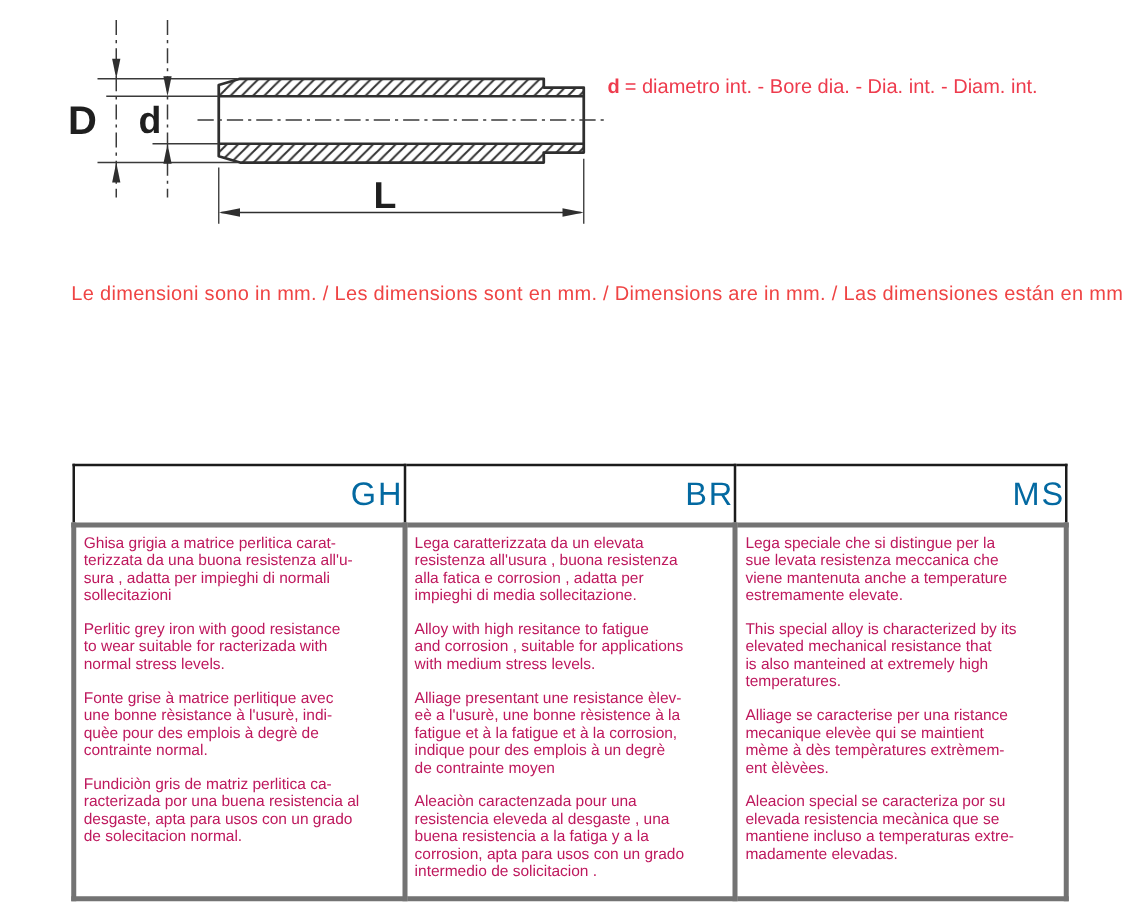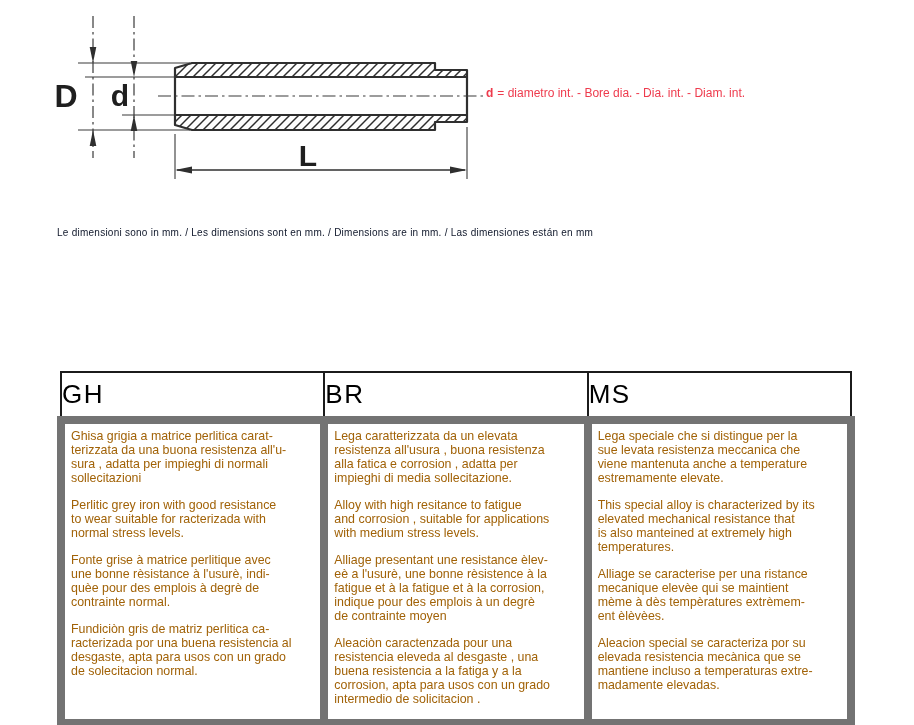--- a/index.html
+++ b/index.html
@@ -23,66 +23,65 @@
     height: 212px;
   }
   .drawing-area svg { width: 100%; height: 100%; display: block; }
 
   
   .legend {
     position: absolute;
     left: 486px;
     top: 55px;
     color: #ee3b4d;
-    font-size: 12px;
-    margin-top: 23px;
+    font-size: 16px;
   }
   .legend-row { height: 30px; line-height: 30px; white-space: nowrap; }
   .legend-sym { font-weight: 700; margin-right: 4px; }
 
   
   .mm-note {
     position: absolute;
     left: 57px;
     top: 227px;
     width: 810px;
-    color: #0f172a;
-    font-size: 10px;
+    color: #ef4444;
+    font-size: 16px;
     letter-spacing: 0.25px;
     white-space: nowrap;
   }
 
   
   table.materials {
     position: absolute;
     left: 57px;
     top: 371px;
     width: 798px;
     border-collapse: collapse;
     table-layout: fixed;
     background: #ffffff;
   }
   table.materials th {
     height: 48px;
     border: 2px solid #1b1b1b;
     font-size: 26px;
     font-weight: 400;
     letter-spacing: 1.5px;
-    text-align: left;
+    text-align: right;
     vertical-align: middle;
-    color: #000000;
+    color: #0369a1;
   }
   table.materials td {
     height: 279px;
-    border: 8px solid #737373;
+    border: 4px solid #737373;
     vertical-align: top;
     padding: 5px 4px 0 6px;
     font-size: 12.4px;
     line-height: 14px;
-    color: #a16207;
+    color: #be185d;
   }
   table.materials td p {
     white-space: pre-line;
     margin: 0 0 13px 0;
   }
 </style>
 </head>
 <body>
 
 <div class="page">

